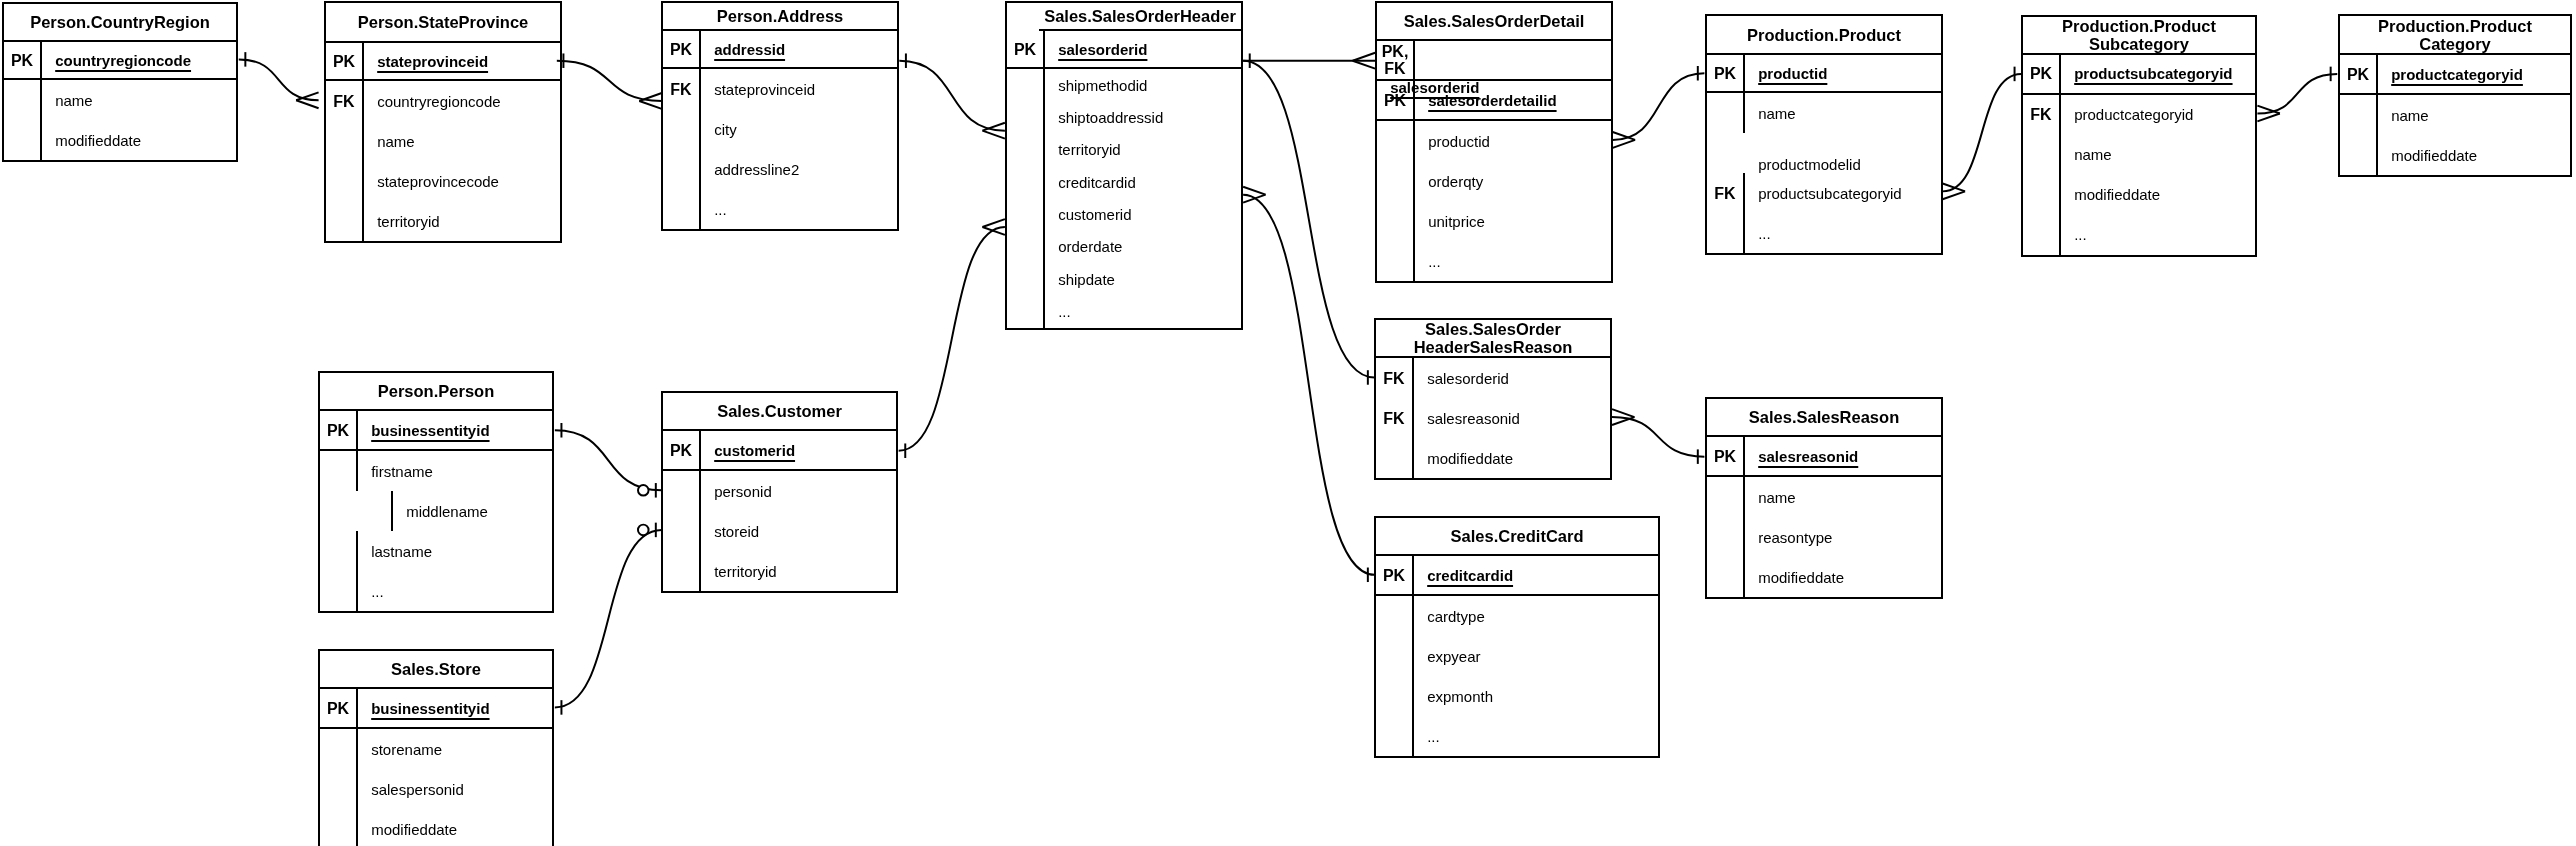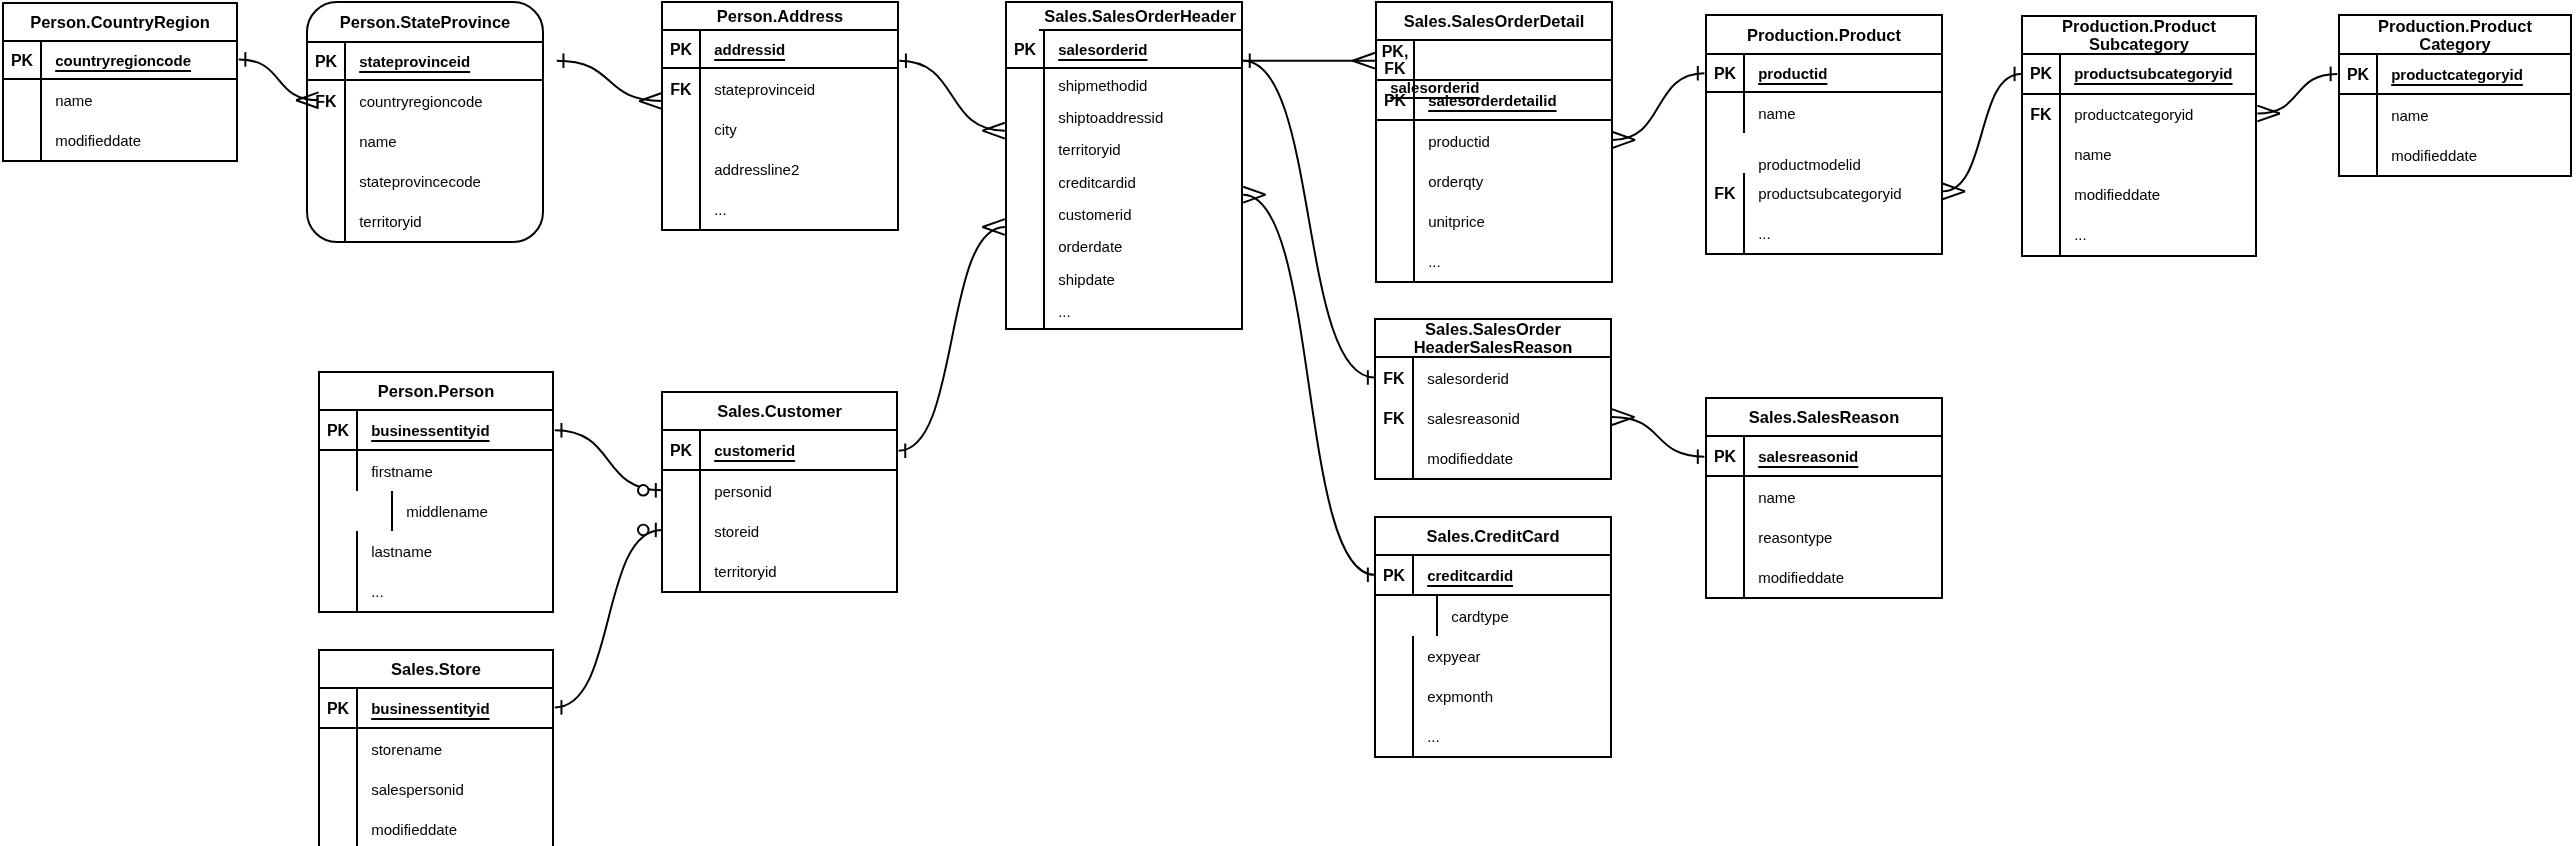--- a/index.html
+++ b/index.html
@@ -32,21 +32,21 @@
       </div>
       <div class="erow" style="height: 40px;">
         <div class="kcell"></div>
         <div class="ncell">name</div>
       </div>
       <div class="erow" style="height: 40px;">
         <div class="kcell"></div>
         <div class="ncell">modifieddate</div>
       </div>
     </div>
-    <div class="etable" style="left: 306px; top: 1.3px; width: 238px; border-radius: 31px;">
+    <div class="etable" style="left: 324px; top: 1.3px; width: 238px;">
       <div class="ehead" style="height: 40px;">Person.StateProvince</div>
       <div class="erow sep" style="height: 38px;">
         <div class="kcell">PK</div>
         <div class="ncell pk">stateprovinceid</div>
       </div>
       <div class="erow" style="height: 40px;">
         <div class="kcell">FK</div>
         <div class="ncell">countryregioncode</div>
       </div>
       <div class="erow" style="height: 40px;">
@@ -304,27 +304,27 @@
       </div>
       <div class="erow" style="height: 40px;">
         <div class="kcell"></div>
         <div class="ncell">reasontype</div>
       </div>
       <div class="erow" style="height: 40px;">
         <div class="kcell"></div>
         <div class="ncell">modifieddate</div>
       </div>
     </div>
-    <div class="etable" style="left: 1374px; top: 516px; width: 238px;">
+    <div class="etable" style="left: 1374px; top: 516px; width: 286px;">
       <div class="ehead" style="height: 38px;">Sales.CreditCard</div>
       <div class="erow sep" style="height: 40px;">
         <div class="kcell">PK</div>
         <div class="ncell pk">creditcardid</div>
       </div>
-      <div class="erow" style="height: 40px; padding-left: 24px;">
+      <div class="erow" style="height: 40px;">
         <div class="kcell"></div>
         <div class="ncell">cardtype</div>
       </div>
       <div class="erow" style="height: 40px;">
         <div class="kcell"></div>
         <div class="ncell">expyear</div>
       </div>
       <div class="erow" style="height: 40px;">
         <div class="kcell"></div>
         <div class="ncell">expmonth</div>

